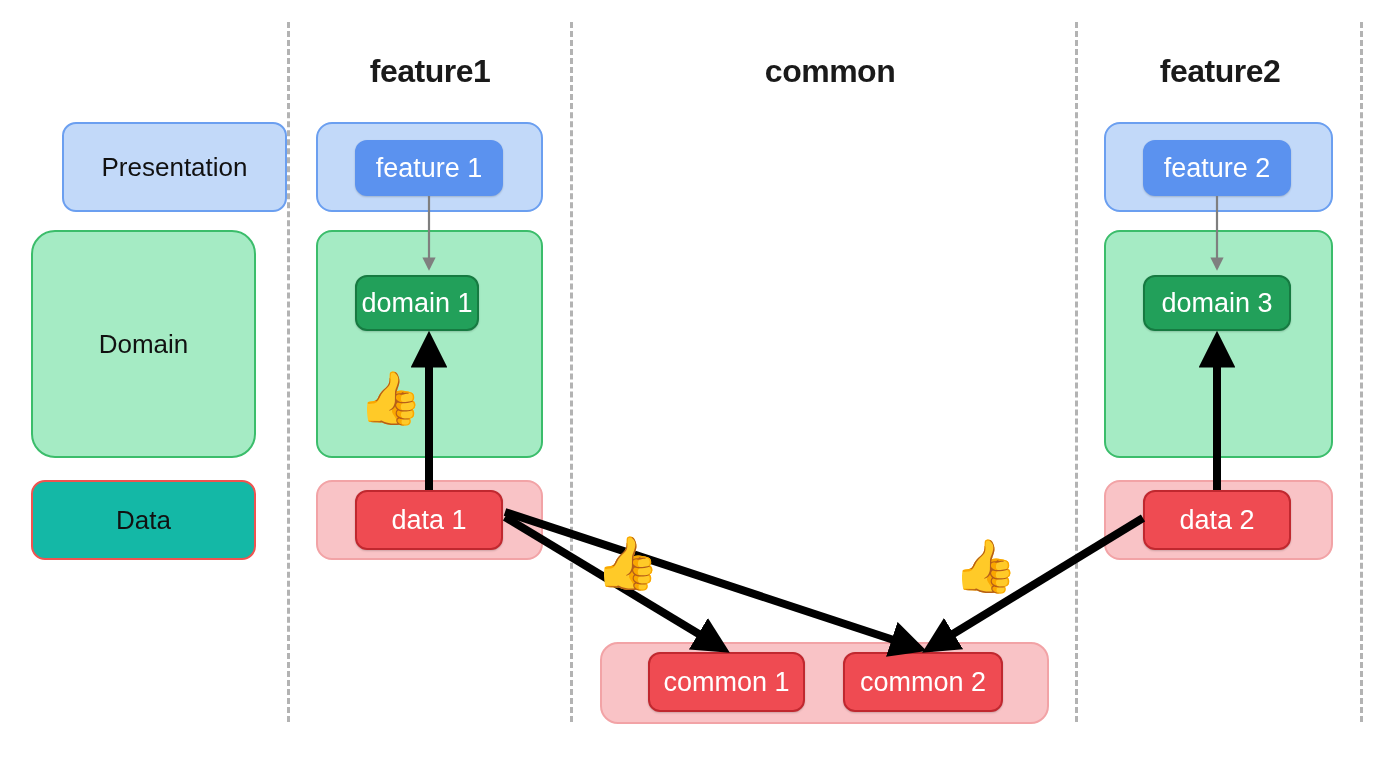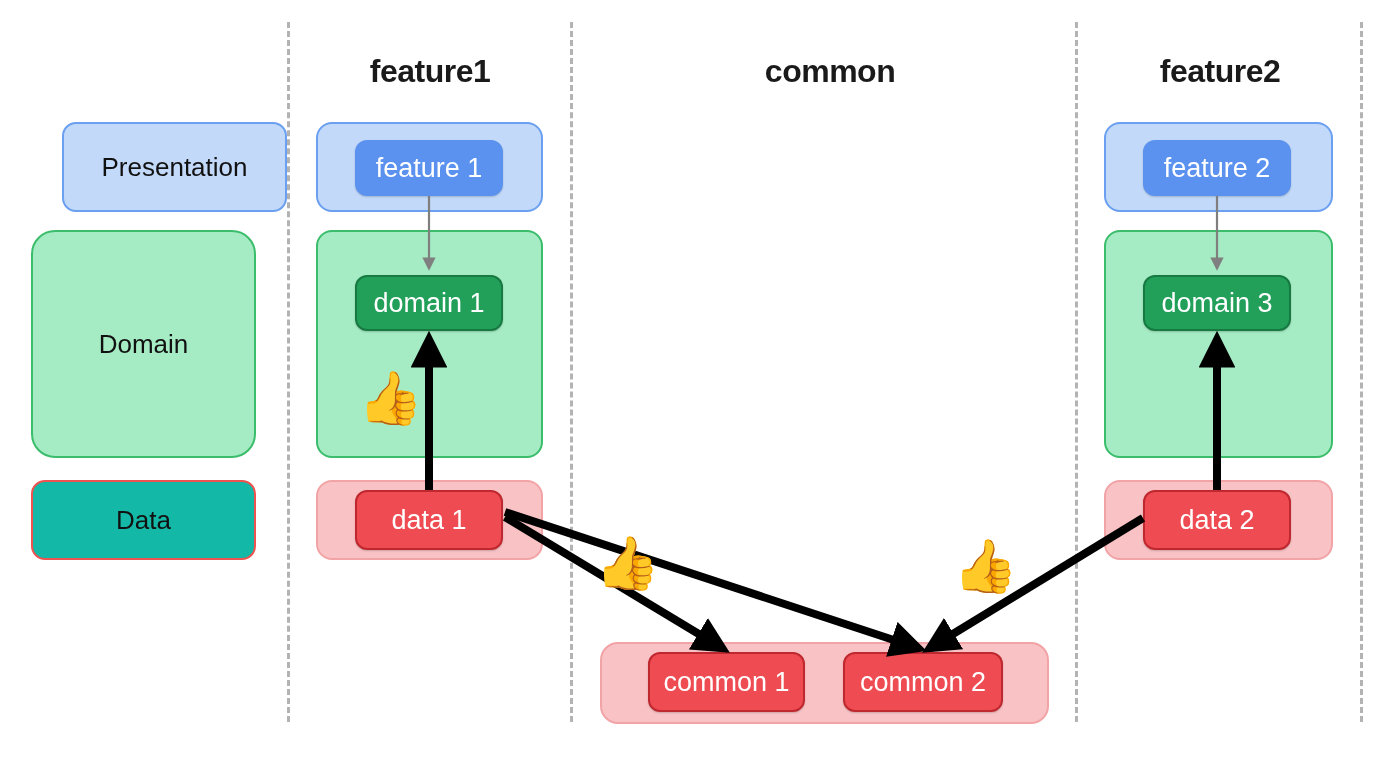--- a/index.html
+++ b/index.html
@@ -124,21 +124,21 @@
   <div class="col-title" style="left:1090px; top:53px; width:260px;">feature2</div>
 
   <div class="box legend-box legend-presentation" style="left:31px; top:122px; width:225px; height:90px;margin-left:31px;">Presentation</div>
   <div class="box legend-box legend-domain" style="left:31px; top:230px; width:225px; height:228px;border-radius:24px;">Domain</div>
   <div class="box legend-box legend-data" style="left:31px; top:480px; width:225px; height:80px;">Data</div>
 
   <div class="box layer layer-presentation" style="left:316px; top:122px; width:227px; height:90px;"></div>
   <div class="box node node-blue" style="left:355px; top:140px; width:148px; height:56px;">feature 1</div>
 
   <div class="box layer layer-domain" style="left:316px; top:230px; width:227px; height:228px;"></div>
-  <div class="box node node-green" style="left:355px; top:275px; width:148px; height:56px;">domain 1</div>
+  <div class="box node node-green" style="left:355px; top:275px; width:124px; height:56px;">domain 1</div>
 
   <div class="box layer layer-data" style="left:316px; top:480px; width:227px; height:80px;"></div>
   <div class="box node node-red" style="left:355px; top:490px; width:148px; height:60px;">data 1</div>
 
   <div class="box layer layer-presentation" style="left:1104px; top:122px; width:229px; height:90px;"></div>
   <div class="box node node-blue" style="left:1143px; top:140px; width:148px; height:56px;">feature 2</div>
 
   <div class="box layer layer-domain" style="left:1104px; top:230px; width:229px; height:228px;"></div>
   <div class="box node node-green" style="left:1143px; top:275px; width:148px; height:56px;">domain 3</div>
 

